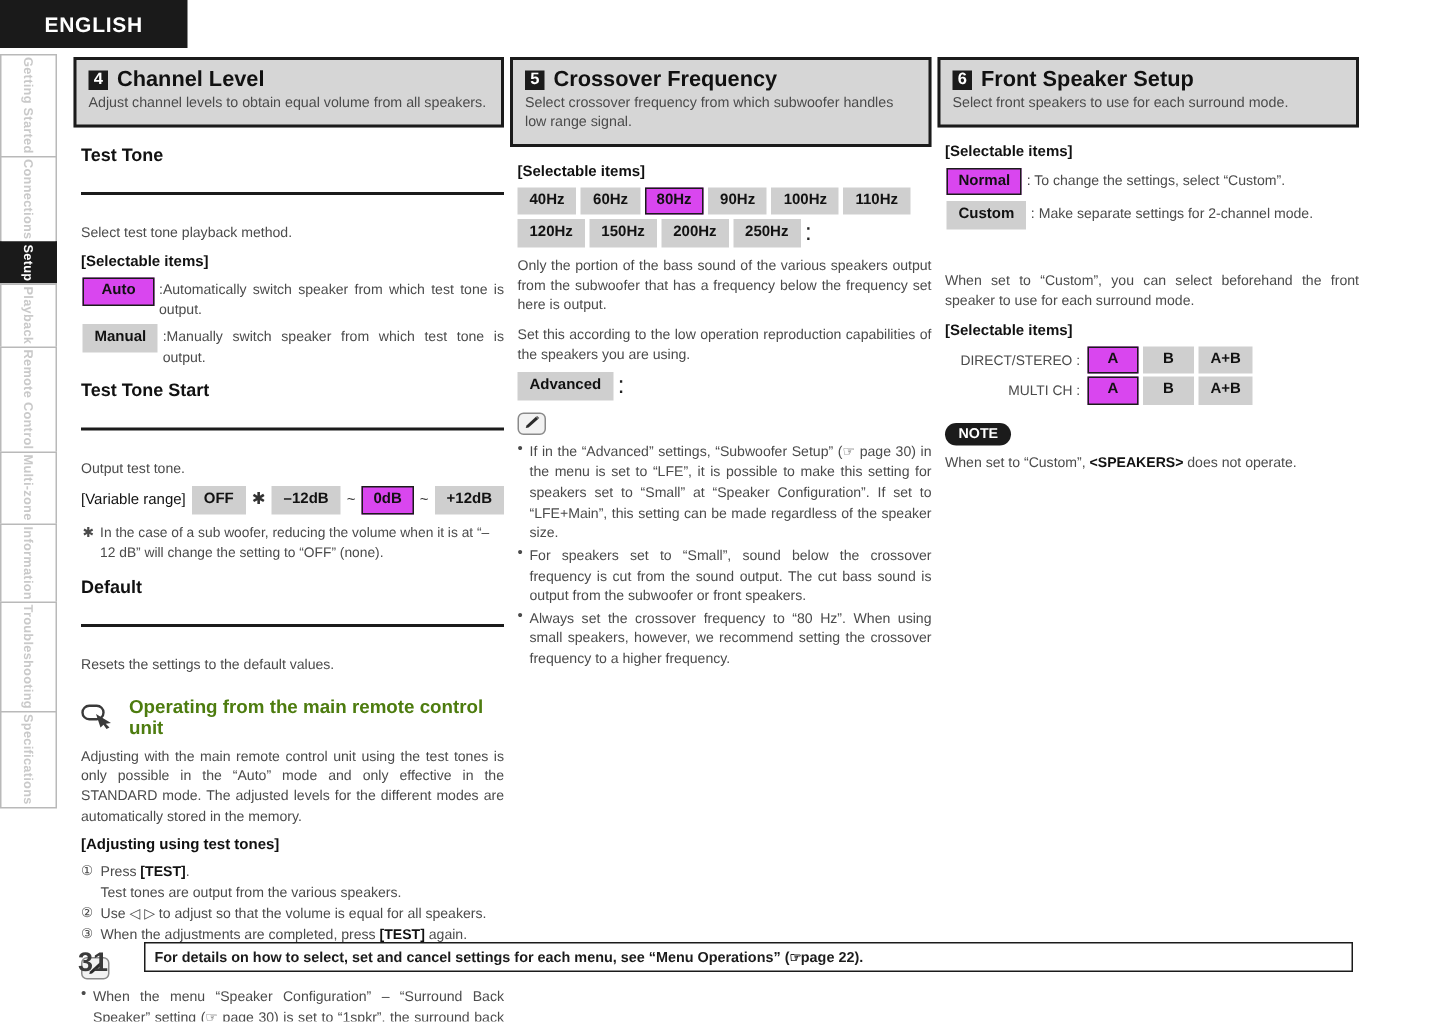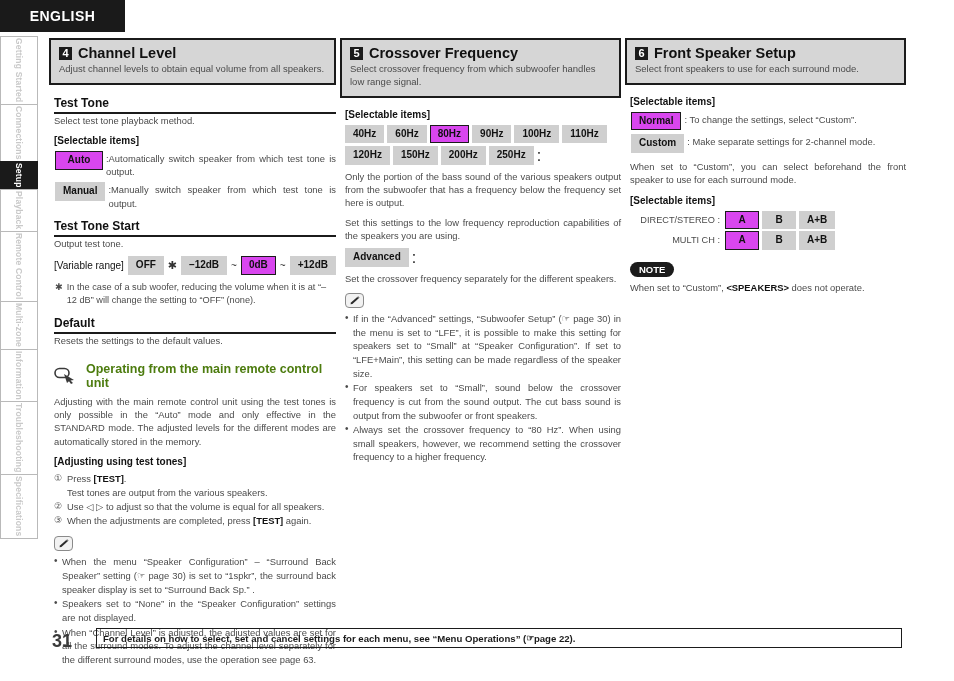--- a/index.html
+++ b/index.html
@@ -72,21 +72,21 @@
     text-align: center;
     position: relative; top: -1px;
   }
   .sect-t { font-size: 14.5px; font-weight: bold; color: #111; }
   .sect-d { font-size: 9.5px; color: #4b4b4b; margin-top: 2px; line-height: 1.35; }
 
   
   .subhead {
     font-size: 12px; font-weight: bold; color: #111;
     border-bottom: 2px solid #1b1b1b;
-    padding-bottom: 2px; margin: 9px 0 0 5px;
+    padding-bottom: 18px; margin: 9px 0 18px 5px;
   }
   .body-t {
     font-size: 9.4px; color: #4b4b4b; line-height: 1.42;
     margin: 0 0 6px 5px; text-align: justify;
   }
   .body-t.nojust { text-align: left; }
   .lbl {
     font-size: 10px; font-weight: bold; color: #111;
     margin: 8px 0 5px 5px;
   }
@@ -348,27 +348,26 @@
       <span class="chip">100Hz</span>
       <span class="chip">110Hz</span>
       <span class="chip">120Hz</span>
       <span class="chip">150Hz</span>
       <span class="chip">200Hz</span>
       <span class="chip">250Hz</span>
       <span class="tilde">:</span>
     </div>
 
     <div class="body-t">Only the portion of the bass sound of the various speakers output from the subwoofer that has a frequency below the frequency set here is output.</div>
-    <div class="body-t">Set this settings to the low frequency reproduction capabilities of the speakers you are using.</div>
+    <div class="body-t">Set this according to the low operation reproduction capabilities of the speakers you are using.</div>
 
     <div class="chiprow">
       <span class="chip">Advanced</span>
       <span class="tilde">:</span>
     </div>
-    <div class="body-t nojust">Set the crossover frequency separately for the different speakers.</div>
 
     <div class="icon-pencil">
       <svg width="12" height="10" viewBox="0 0 12 10">
         <path d="M1.5 8.3 L2 6.6 L8.3 0.9 L9.8 2.3 L3.4 8 Z" fill="#2b2b2b"></path>
         <path d="M8.3 0.9 L9.2 0.3 L10.6 1.6 L9.8 2.3 Z" fill="#6a6a6a"></path>
       </svg>
     </div>
     <ul class="bl">
       <li>If in the “Advanced” settings, “Subwoofer Setup” (☞ page 30) in the menu is set to “LFE”, it is possible to make this setting for speakers set to “Small” at “Speaker Configuration”. If set to “LFE+Main”, this setting can be made regardless of the speaker size.</li>
       <li>For speakers set to “Small”, sound below the crossover frequency is cut from the sound output. The cut bass sound is output from the subwoofer or front speakers.</li>
@@ -390,21 +389,21 @@
 
     <div class="itemrow">
       <span class="chip sel">Normal</span>
       <span class="desc">: To change the settings, select “Custom”.</span>
     </div>
     <div class="itemrow">
       <span class="chip">Custom</span>
       <span class="desc">: Make separate settings for 2-channel mode.</span>
     </div>
 
-    <div class="body-t" style="margin-top:7px">When set to “Custom”, you can select beforehand the front speaker to use for each surround mode.</div>
+    <div class="body-t" style="margin-top:27px">When set to “Custom”, you can select beforehand the front speaker to use for each surround mode.</div>
 
     <div class="lbl">[Selectable items]</div>
 
     <div class="sp-table">
       <div class="sp-row">
         <span class="rowlbl">DIRECT/STEREO :</span>
         <span class="chip sel">A</span>
         <span class="chip">B</span>
         <span class="chip">A+B</span>
       </div>

